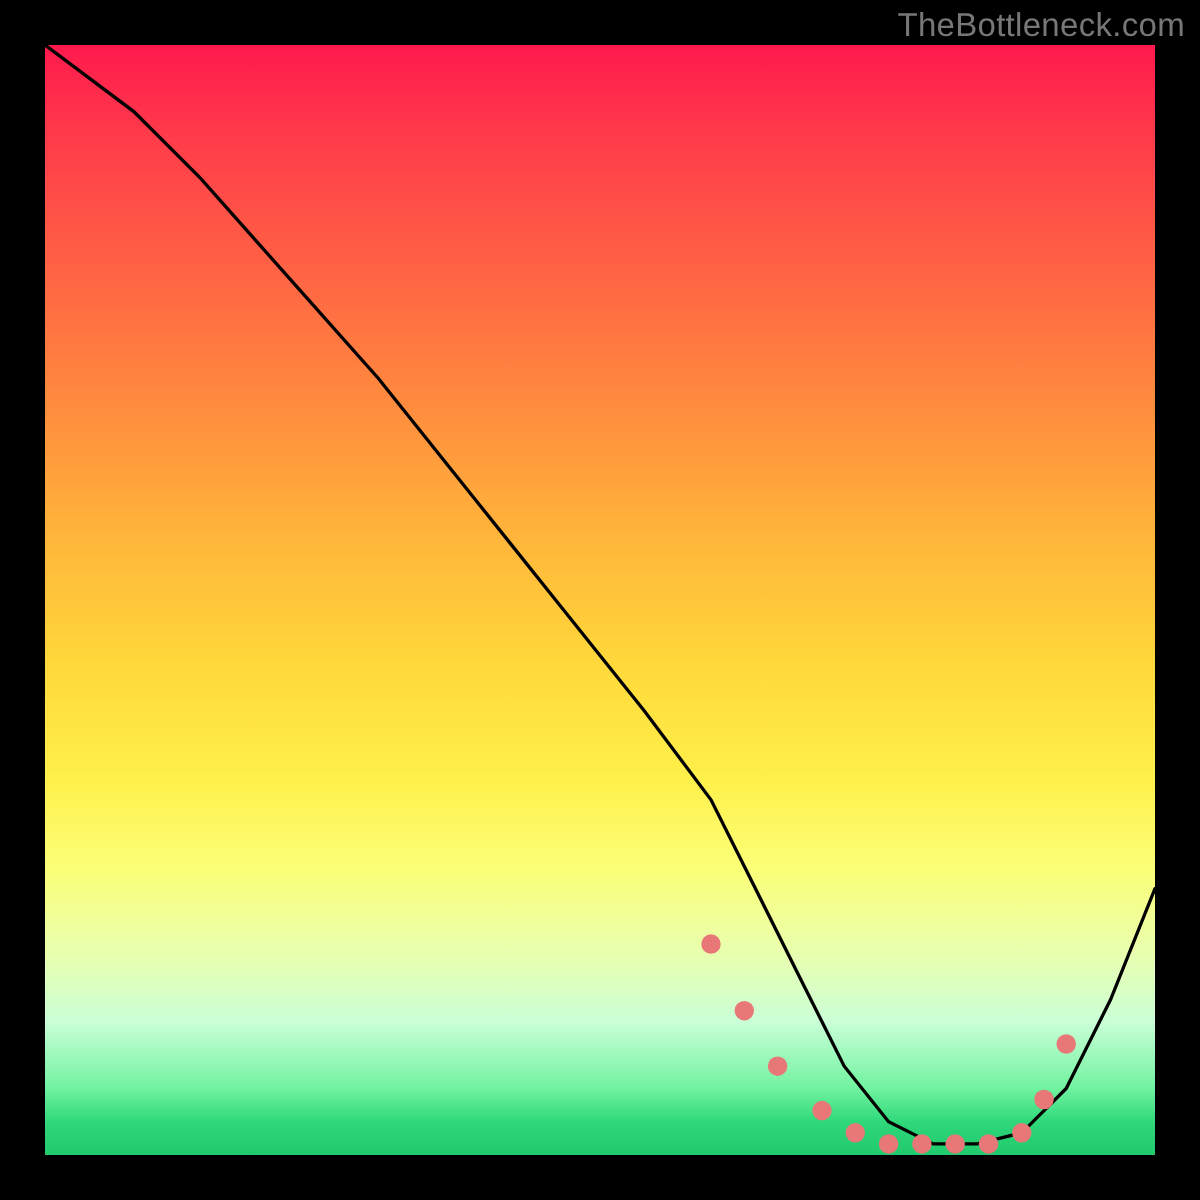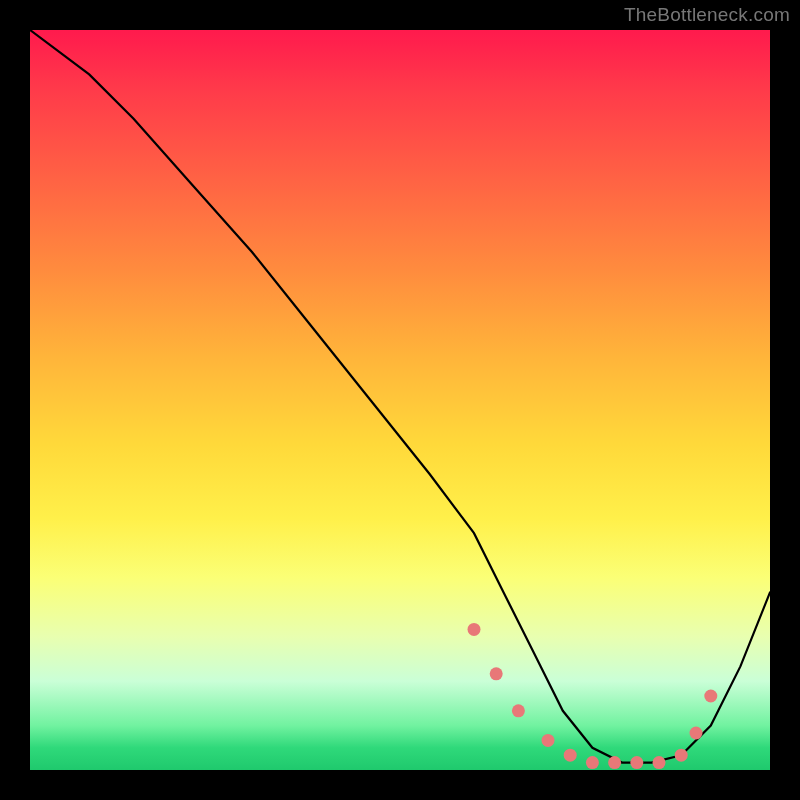--- a/index.html
+++ b/index.html
@@ -15,21 +15,21 @@
     width: 800px;
     height: 800px;
     background: #000;
   }
   .watermark {
     position: absolute;
     top: 4px;
     right: 10px;
     color: #777;
     font-family: Arial, Helvetica, sans-serif;
-    font-size: 19px;
+    font-size: 22px;
     font-weight: 500;
     letter-spacing: 0.2px;
     z-index: 20;
   }
   .plot-area {
     position: absolute;
     left: 30px;
     top: 30px;
     width: 740px;
     height: 740px;

